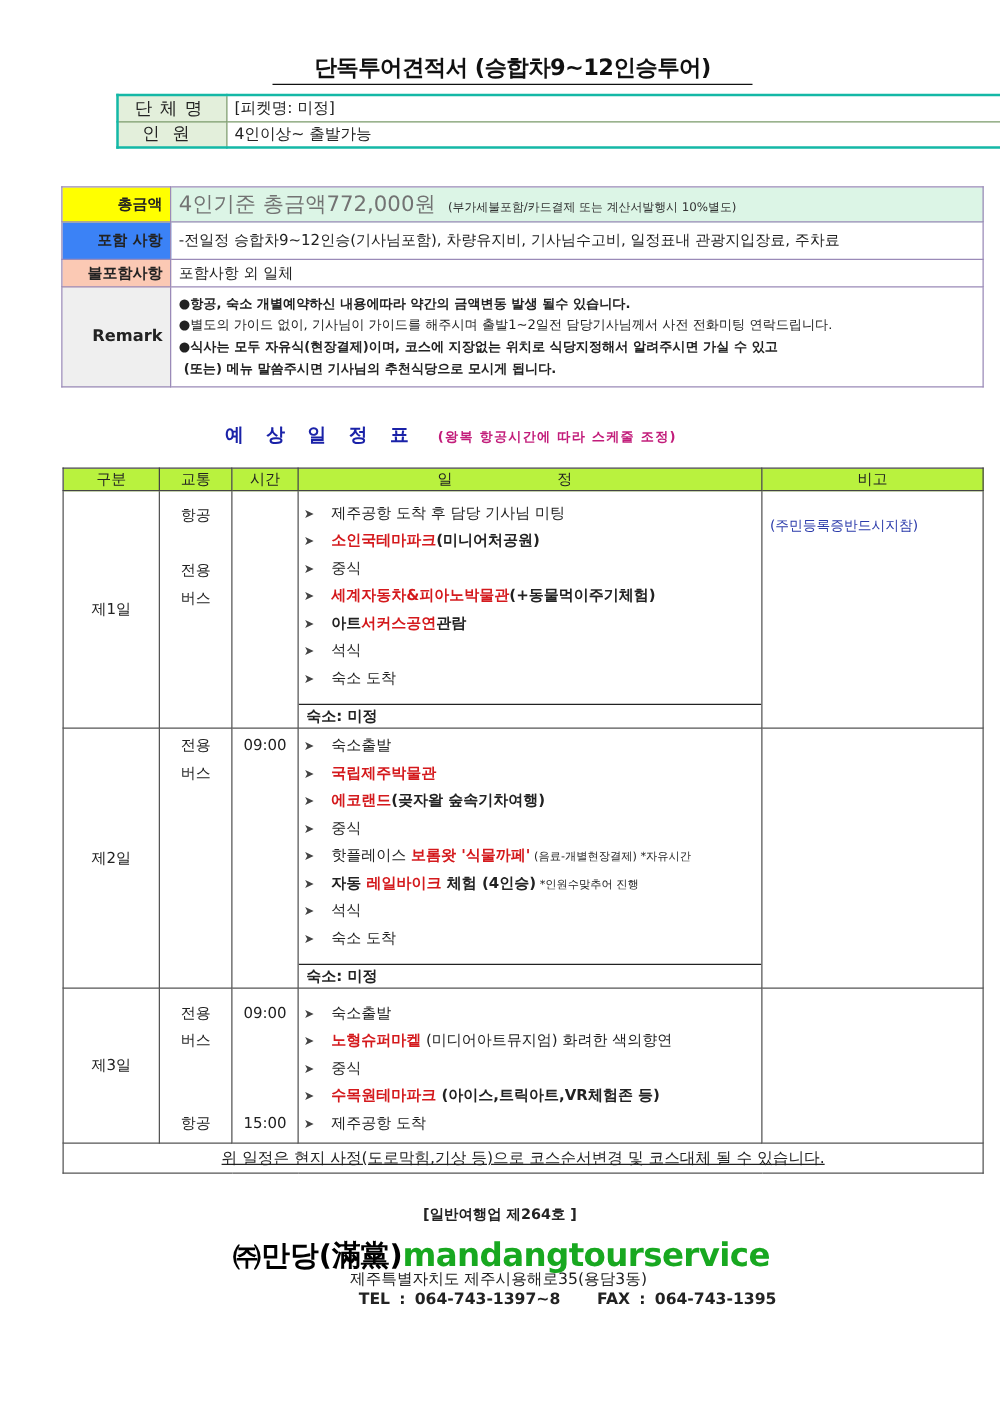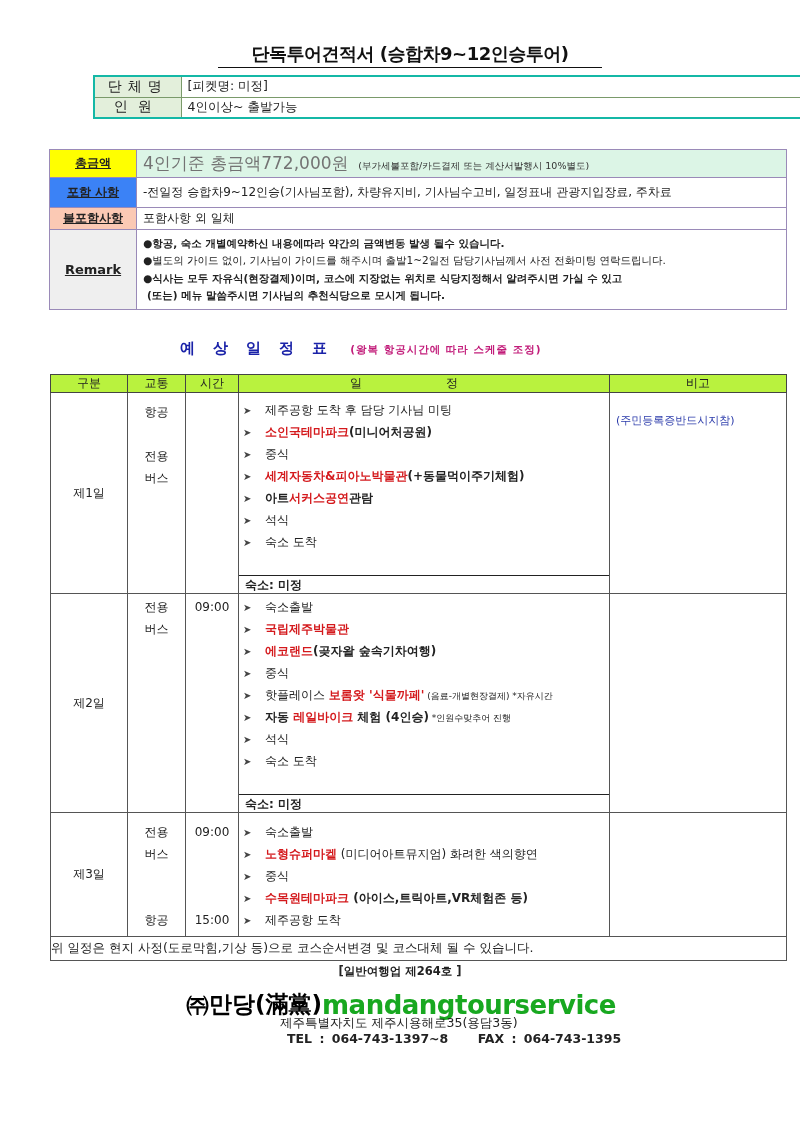--- a/index.html
+++ b/index.html
@@ -15,21 +15,21 @@
   
   table { border-collapse: collapse; }
   .info { position: absolute; left: 49px; top: 75px; width: 738px; }
   .info td { border: 1px solid #7a9a6a; height: 21px; padding: 0 6px; font-size: 12.5px; }
   .info td.lbl { width: 87px; background: #e3efdb; text-align: center; font-size: 14px; letter-spacing: 10px; }
   .info tr:first-child td.lbl { letter-spacing: 6px; }
   .info { border: 2px solid #14b8a6; margin-left: 44px; }
 
   .cost { position: absolute; left: 49px; top: 149px; width: 738px; border: 1.5px solid #8a7aa8; }
   .cost td { border: 1px solid #9a8ab8; padding: 0 6px; }
-  .cost td.lbl { width: 87px; text-align: center; font-size: 12px; font-weight: bold; text-decoration: underline; }
+  .cost td.lbl { width: 87px; text-align: right; font-size: 12px; font-weight: bold; }
   .lbl-yellow { background: #ffff00; }
   .lbl-cyan { background: #3b82f6; }
   .lbl-salmon { background: #fbc9b4; }
   .lbl-gray { background: #efefef; font-size: 13px !important; }
   .val-mint { background: #dcf5e6; }
   .total-main { color: #737373; font-size: 17px; }
   .total-sub { font-size: 9.5px; color: #333; margin-left: 6px; }
   .remark p { font-size: 10.5px; line-height: 17.5px; }
   .remark p.b { font-weight: bold; }
 
@@ -47,23 +47,23 @@
   .c-tr { width: 58px; text-align: center; }
   .c-time { width: 53px; text-align: center; }
   .c-note { width: 177px; }
   .tr-lines div, .time-lines div { height: 22px; line-height: 22px; }
   .items { padding: 6px 0 0 4px; }
   .item { height: 22px; line-height: 22px; white-space: nowrap; }
   .arrow { display: inline-block; width: 22px; color: #444; font-size: 10px; }
   .red { color: #d4191c; font-weight: bold; }
   .bold { font-weight: bold; }
   .small { font-size: 9px; }
-  .lodging { border-top: 1px solid #222; height: 18px; line-height: 18px; padding-left: 6px; font-weight: bold; margin-top: 12px; }
+  .lodging { border-top: 1px solid #222; height: 18px; line-height: 18px; padding-left: 6px; font-weight: bold; }
   .note-blue { color: #2a3aaa; font-size: 11px; padding: 20px 0 0 6px; }
-  .footer-row td { text-align: left; height: 24px; vertical-align: middle; font-size: 12.5px; }
+  .footer-row td { text-align: center; height: 24px; vertical-align: middle; font-size: 12.5px; text-decoration: underline; }
 
   .license { position: absolute; left: 320px; top: 964px; width: 160px; text-align: center; font-weight: bold; font-size: 11.5px; }
   .brand { position: absolute; left: 186px; top: 989px; height: 30px; white-space: nowrap; }
   .brand .ko { font-size: 23px; font-weight: bold; color: #000; vertical-align: middle; }
   .brand .en { font-size: 26px; font-weight: bold; color: #18a820; letter-spacing: -0.5px; vertical-align: middle; font-family: "DejaVu Sans", sans-serif; }
   .addr { position: absolute; left: 280px; top: 1015px; font-size: 12.5px; }
   .tel { position: absolute; left: 287px; top: 1031px; font-size: 12.5px; font-weight: bold; word-spacing: 3px; }
 </style>
 </head>
 <body>

